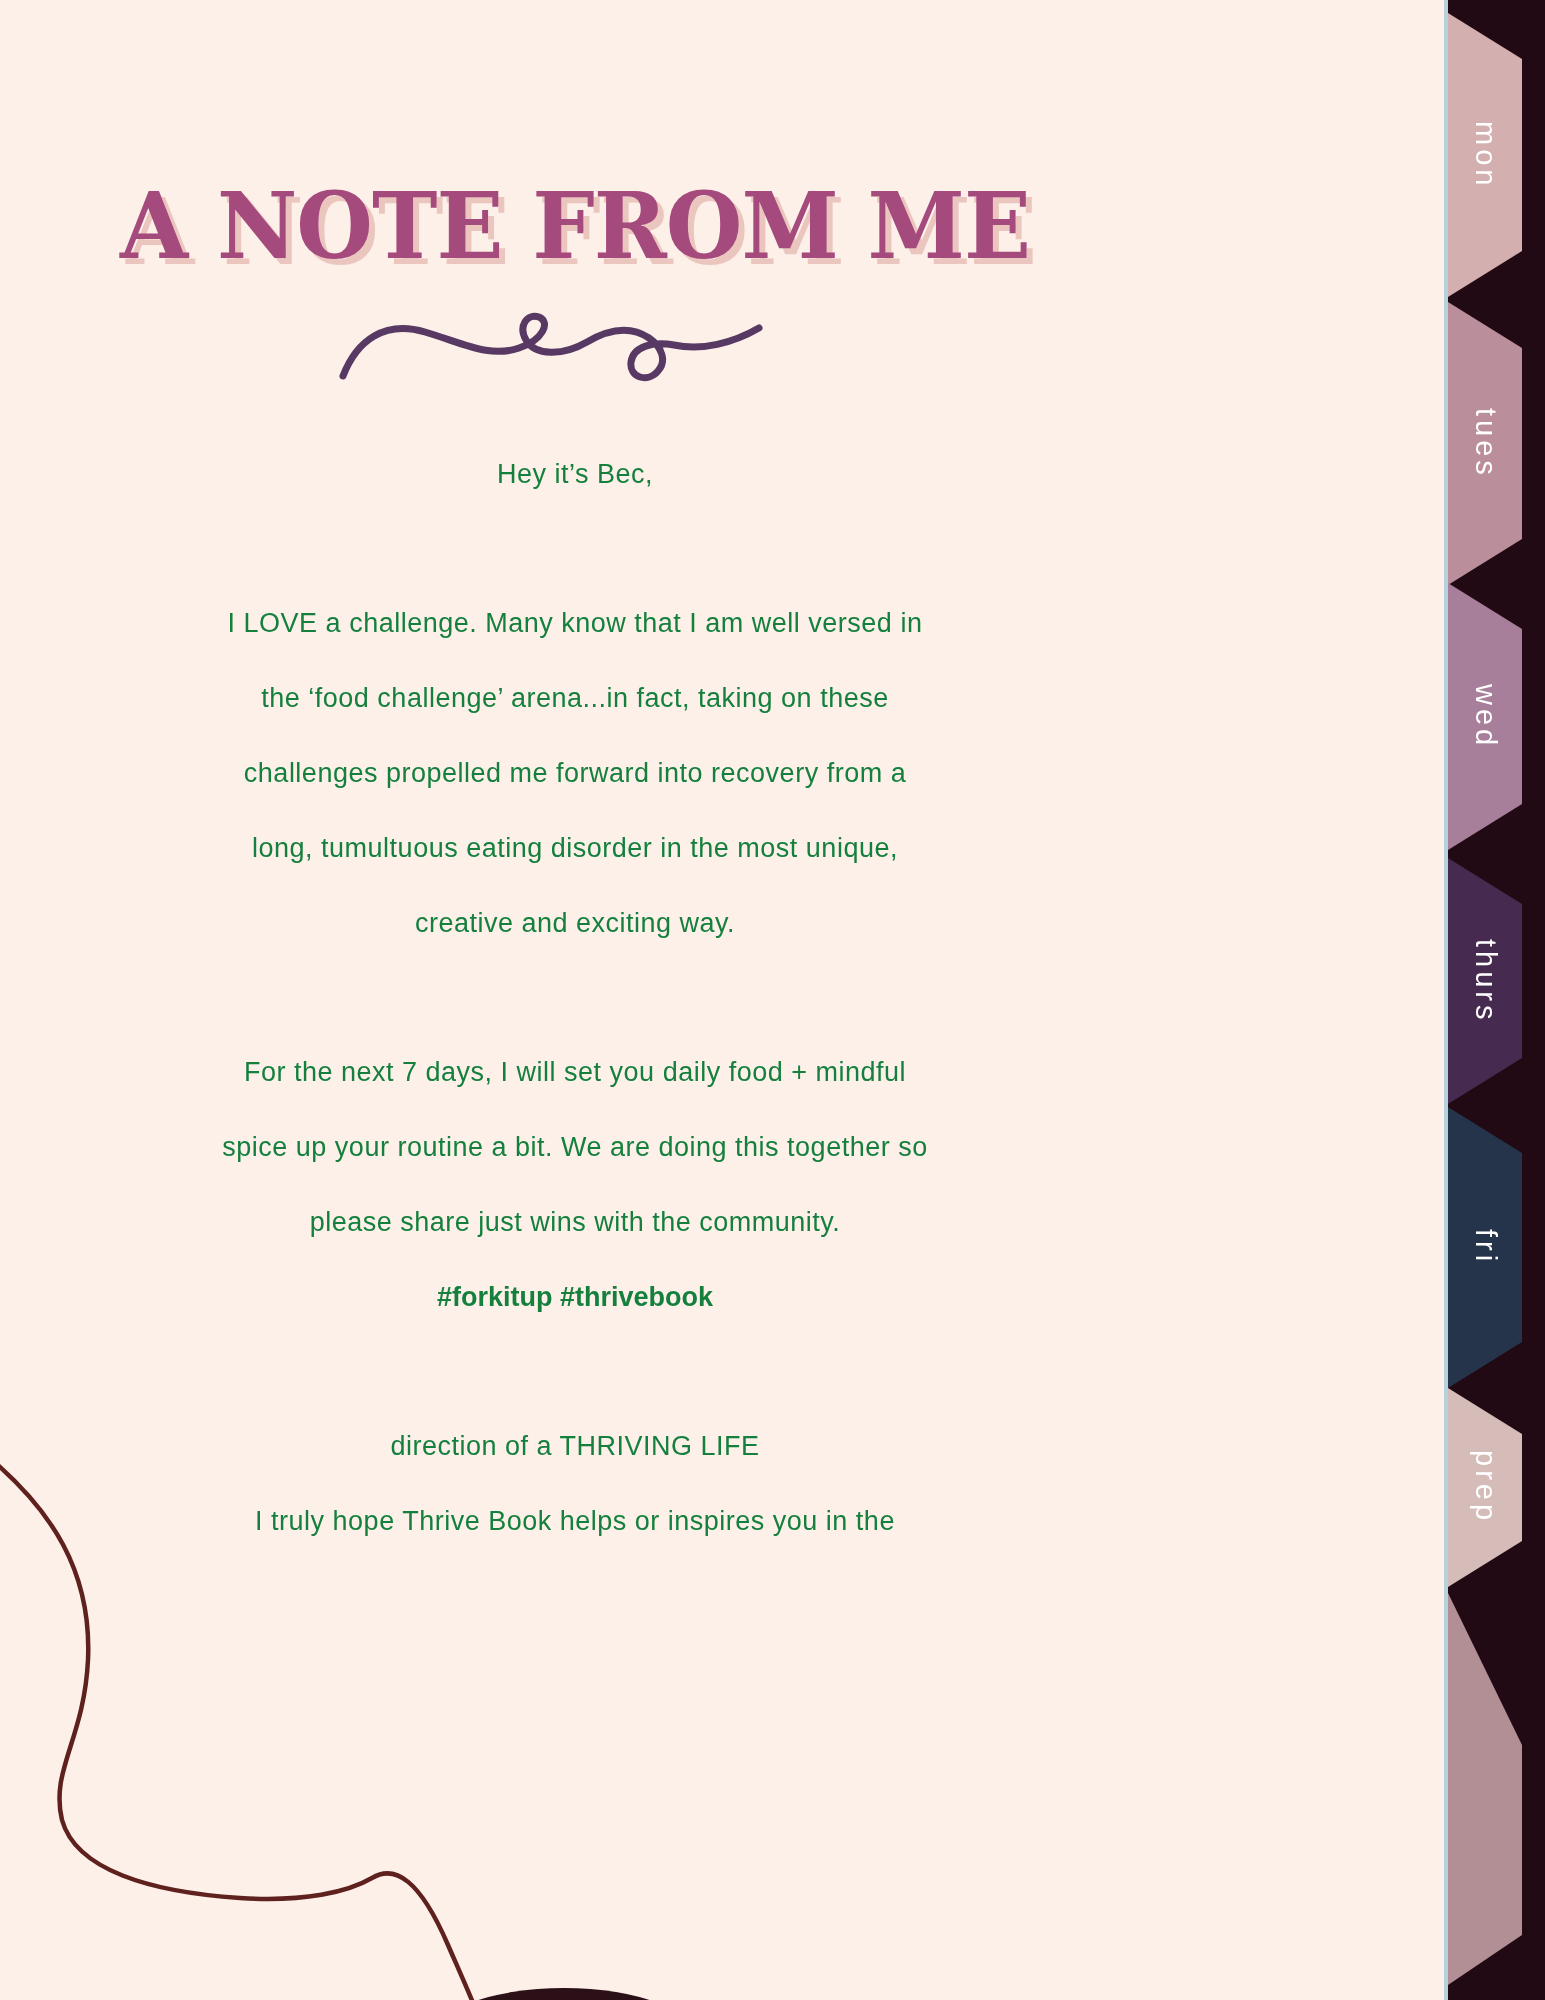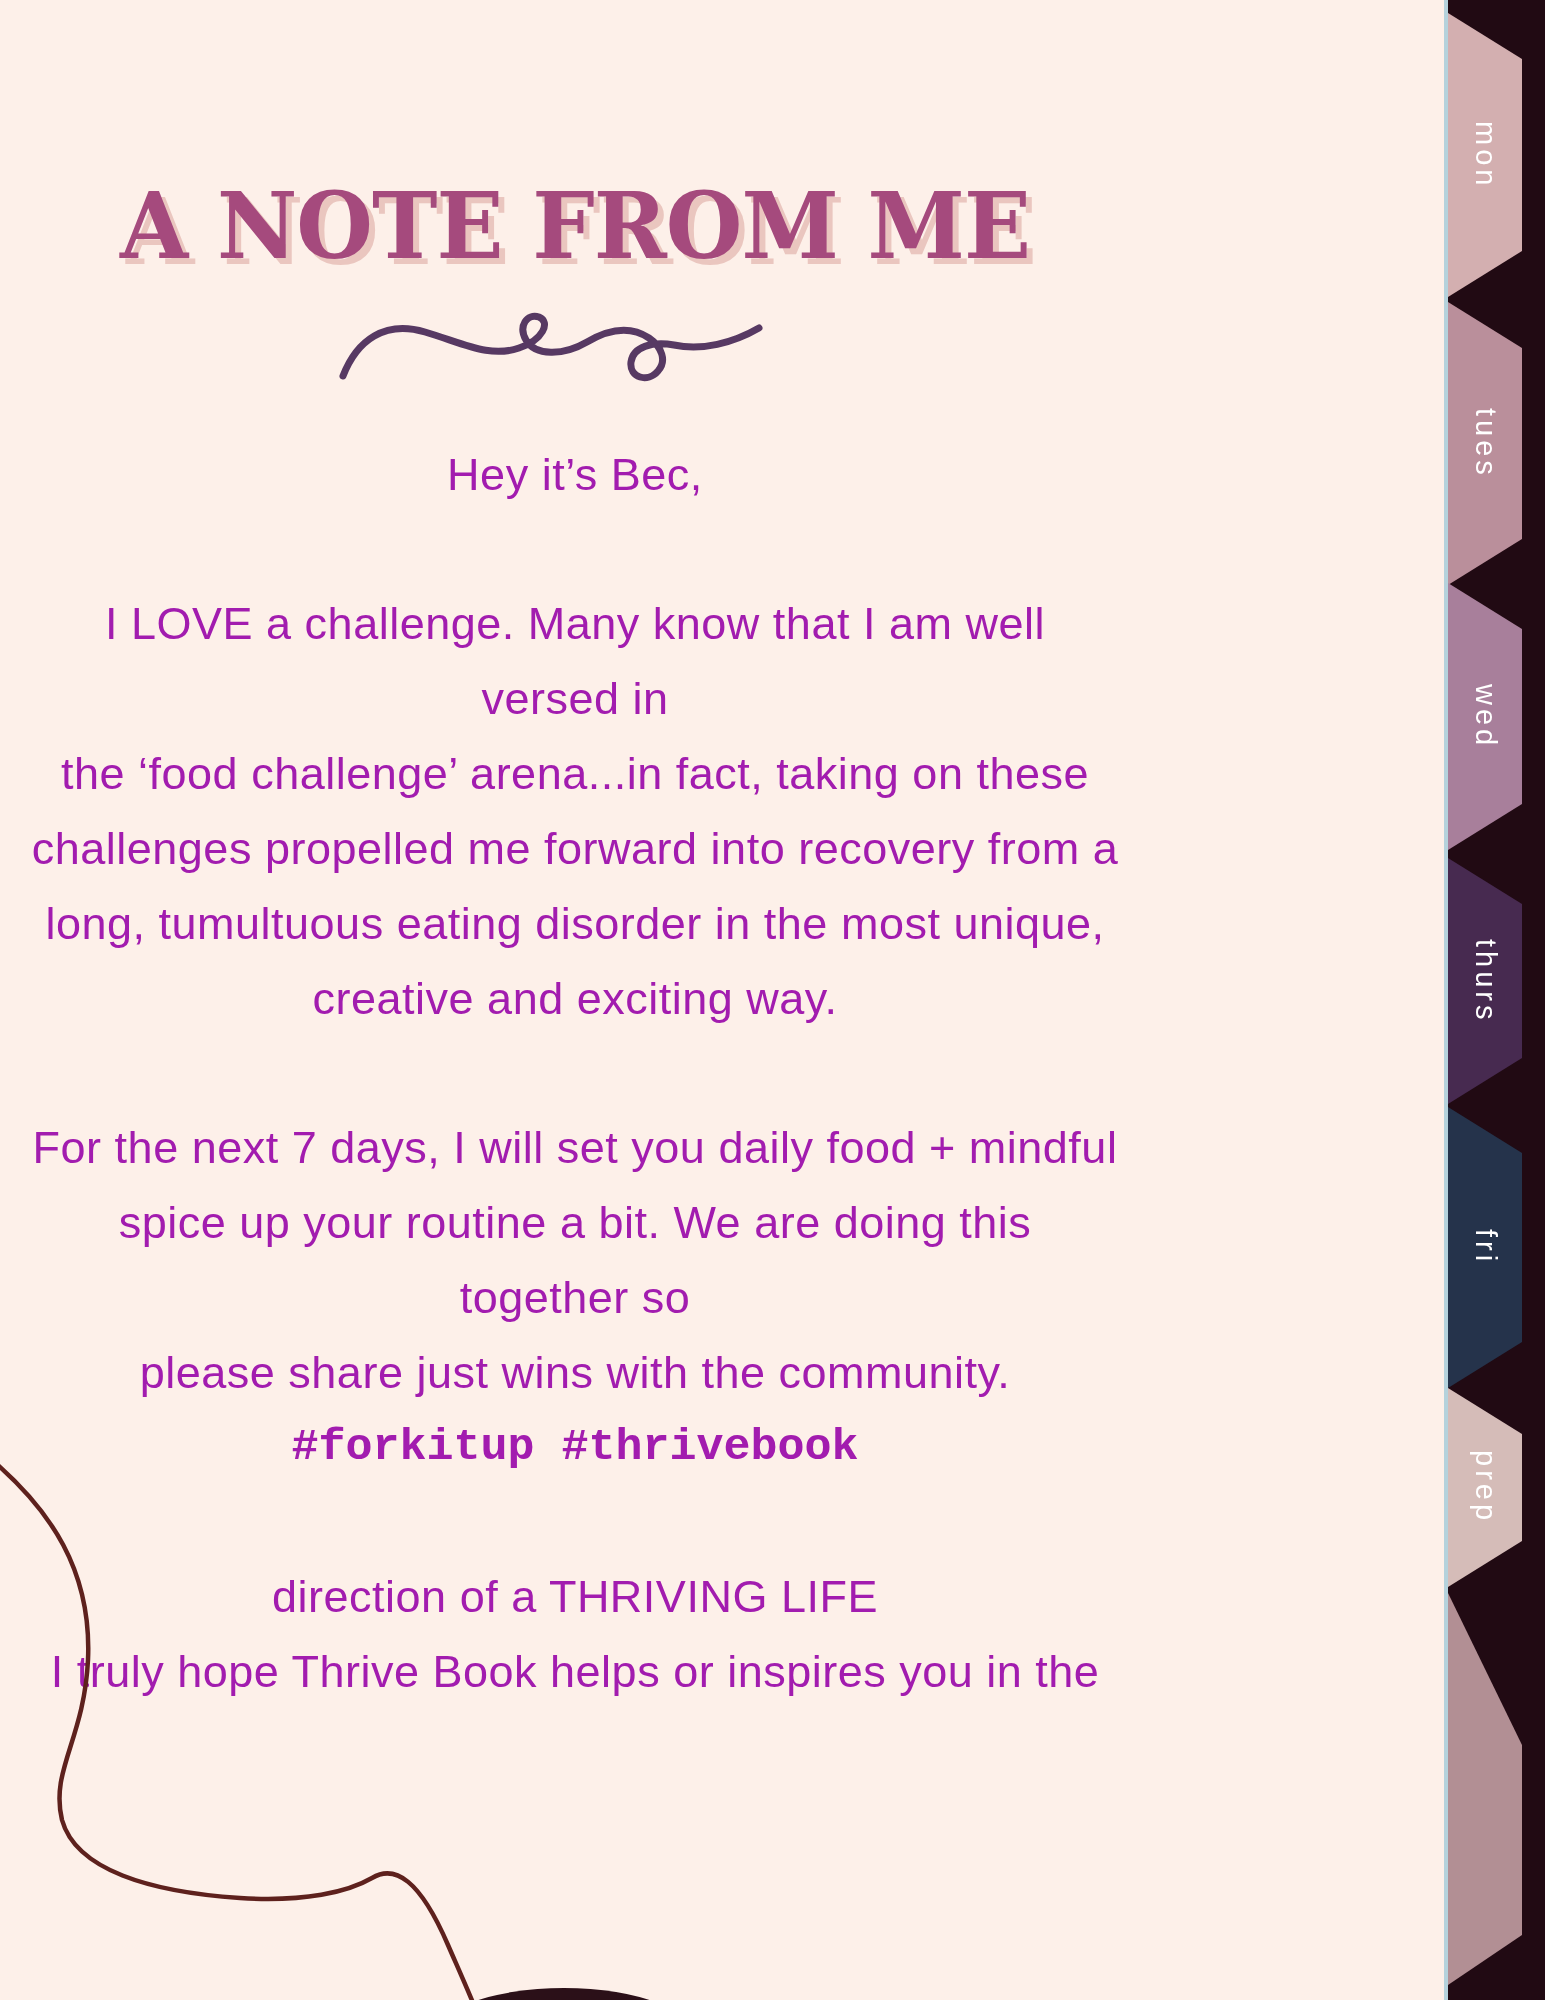--- a/index.html
+++ b/index.html
@@ -13,26 +13,26 @@
     text-align:center;
     font-family:"DejaVu Serif","Liberation Serif",serif;
     font-weight:900;font-size:88px;letter-spacing:-1px;
     color:#a54a7d;
     text-shadow:6px 6px 0 #eac6bf;
     transform:scaleY(1.04);
   }
   .swirl{position:absolute;left:335px;top:296px;}
   .note-content{
     position:absolute;left:30px;top:437px;width:1090px;
-    text-align:center;color:#a21caf;
-    font-size:45px;font-weight:300;letter-spacing:.5px;
+    text-align:center;color:#15803d;
+    font-size:27px;font-weight:300;letter-spacing:.5px;
   }
   .note-content .tline{line-height:75px;min-height:75px;}
   .para{margin-top:74px;}
-  .hashtag-line{font-weight:700;letter-spacing:0;font-family:Liberation Mono, monospace;}
+  .hashtag-line{font-weight:700;letter-spacing:0;}
   
   .blob-curve{position:absolute;left:0;top:1440px;}
   .bottom-blob{
     position:absolute;left:428px;top:1988px;width:272px;height:60px;
     background:#2b1018;border-radius:50% 50% 0 0 / 90% 90% 0 0;
   }
   
   .tab-strip{
     position:absolute;left:1448px;top:0;width:97px;height:2000px;
     background:#210a13;

